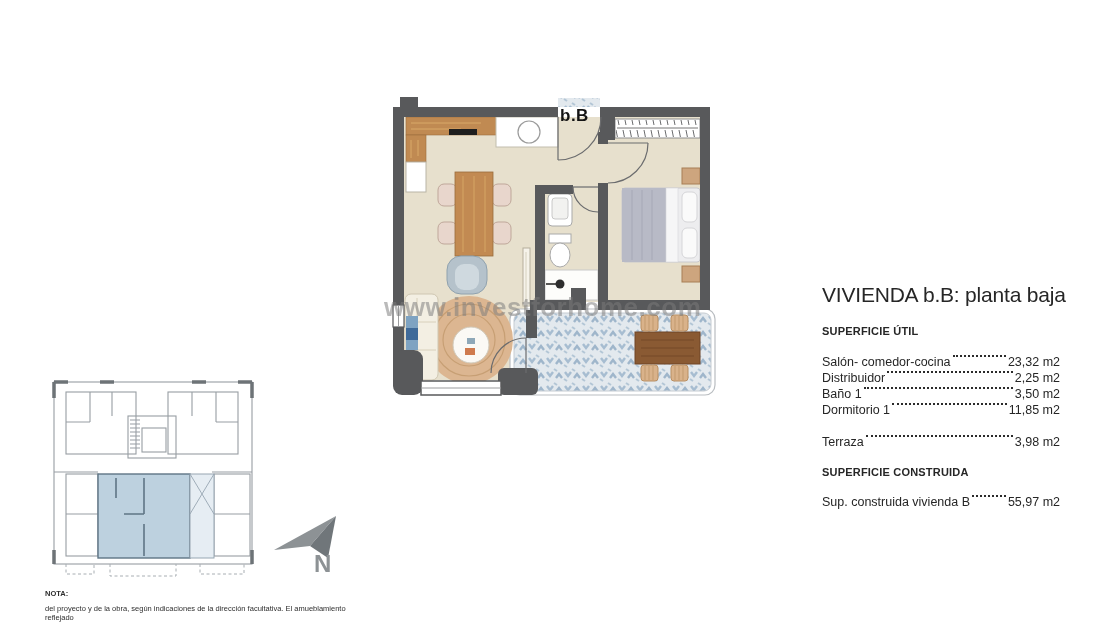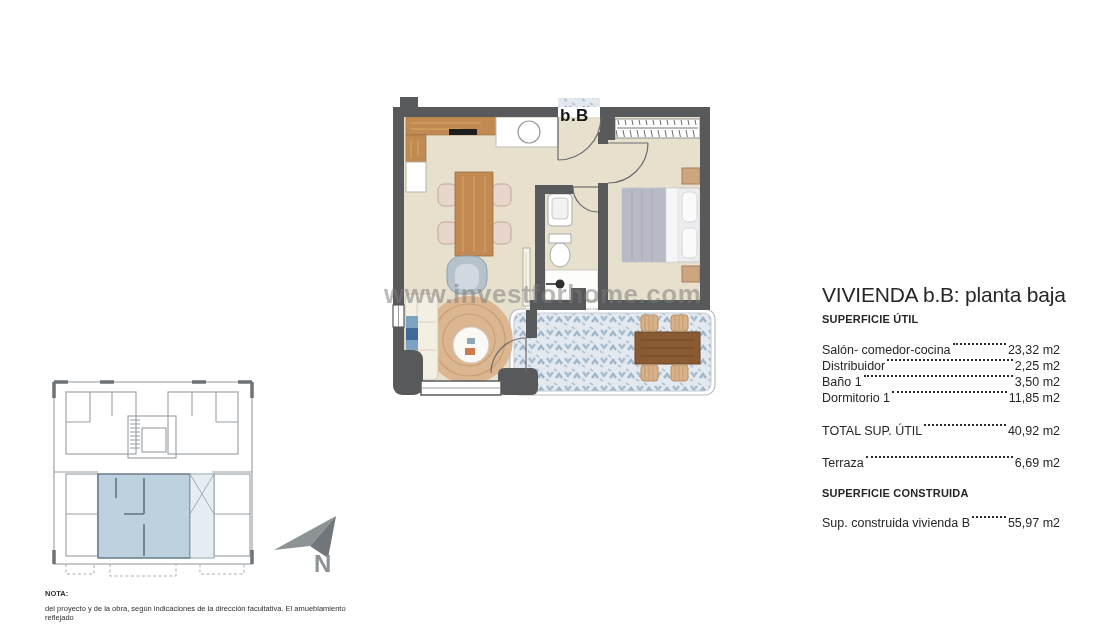--- a/index.html
+++ b/index.html
@@ -7,33 +7,33 @@
     width:1110px;height:626px;position:relative;background:#ffffff;
     font-family:"Liberation Sans",sans-serif;color:#2b2b2b;overflow:hidden;
   }
   
   #plan-svg{position:absolute;left:383px;top:88px;width:345px;height:312px;}
   .unit-label{
     position:absolute;left:560px;top:106px;font-size:17px;font-weight:bold;
     color:#141414;letter-spacing:.5px;text-align:right;
   }
   .watermark{
-    position:absolute;left:384px;top:279px;width:340px;white-space:nowrap;
+    position:absolute;left:384px;top:292px;width:340px;white-space:nowrap;
     font-size:26px;font-weight:bold;color:rgba(122,122,122,.52);
     letter-spacing:.5px;
   }
   
   #keyplan-svg{position:absolute;left:40px;top:374px;width:232px;height:206px;}
   #north-svg{position:absolute;left:270px;top:510px;width:80px;height:66px;}
   
   .details{
     position:absolute;left:822px;top:283px;width:238px;
   }
   .details h1{
-    margin:0 0 6px 0;font-size:21px;font-weight:normal;color:#262626;
+    margin:0 0 18px 0;font-size:21px;font-weight:normal;color:#262626;
     white-space:nowrap;letter-spacing:-.2px;
   }
   .sec-heading{
     font-size:11px;font-weight:bold;letter-spacing:.2px;margin:3px 0 18px 0;color:#262626;
   }
   .sec-heading.construida{margin:15px 0 17px 0;}
   .row{
     display:flex;align-items:flex-start;font-size:12.5px;height:16px;color:#262626;
     white-space:nowrap;
   }
@@ -249,30 +249,25 @@
     <span>Baño 1</span>
     <span class="dots"></span>
     <span>3,50 m2</span>
   </div>
   <div class="row">
     <span>Dormitorio 1</span>
     <span class="dots"></span>
     <span>11,85 m2</span>
   </div>
 
-  <div class="row total">
-    <span>TOTAL SUP. ÚTIL</span>
-    <span class="dots"></span>
-    <span>40,92 m2</span>
-  </div>
 
   <div class="row terraza">
     <span>Terraza</span>
     <span class="dots"></span>
-    <span>6,69 m2</span>
+    <span>3,98 m2</span>
   </div>
 
   <div class="sec-heading construida">SUPERFICIE CONSTRUIDA</div>
 
   <div class="row construida-row">
     <span>Sup. construida vivienda B</span>
     <span class="dots"></span>
     <span>55,97 m2</span>
   </div>
 </aside>

